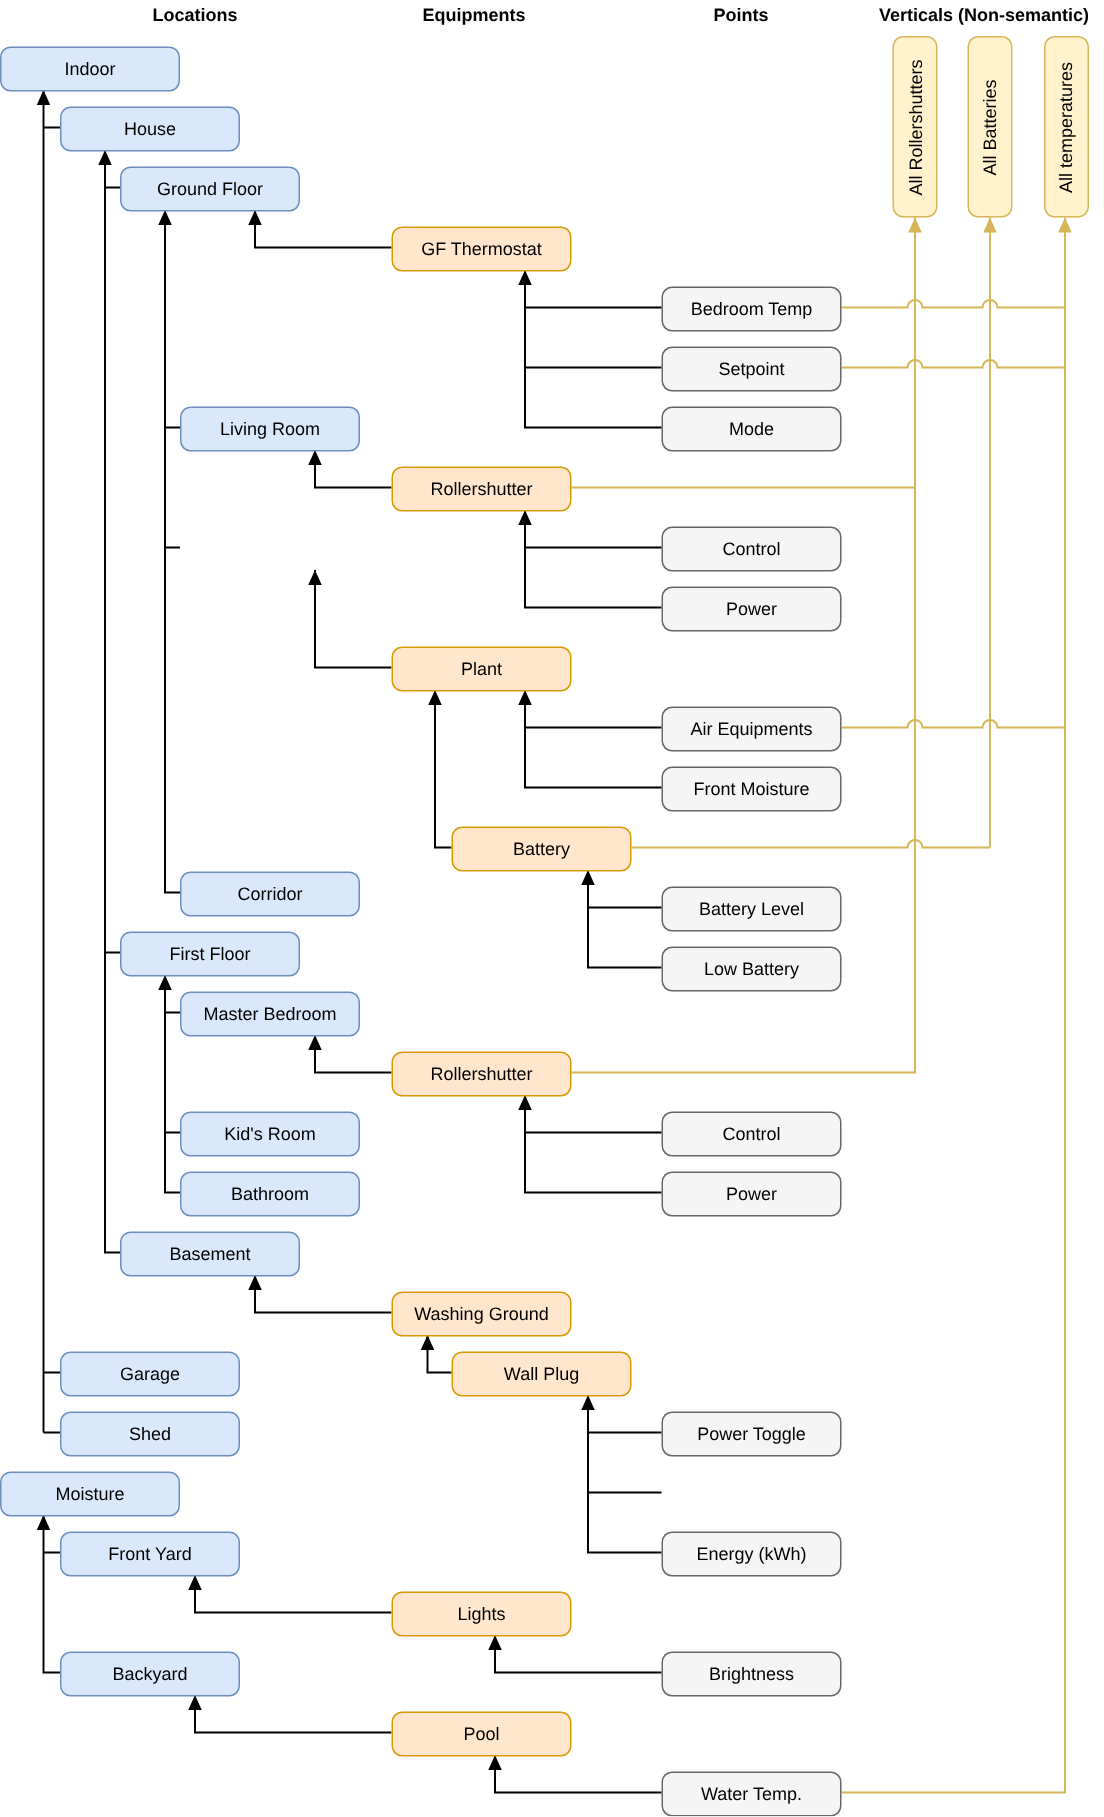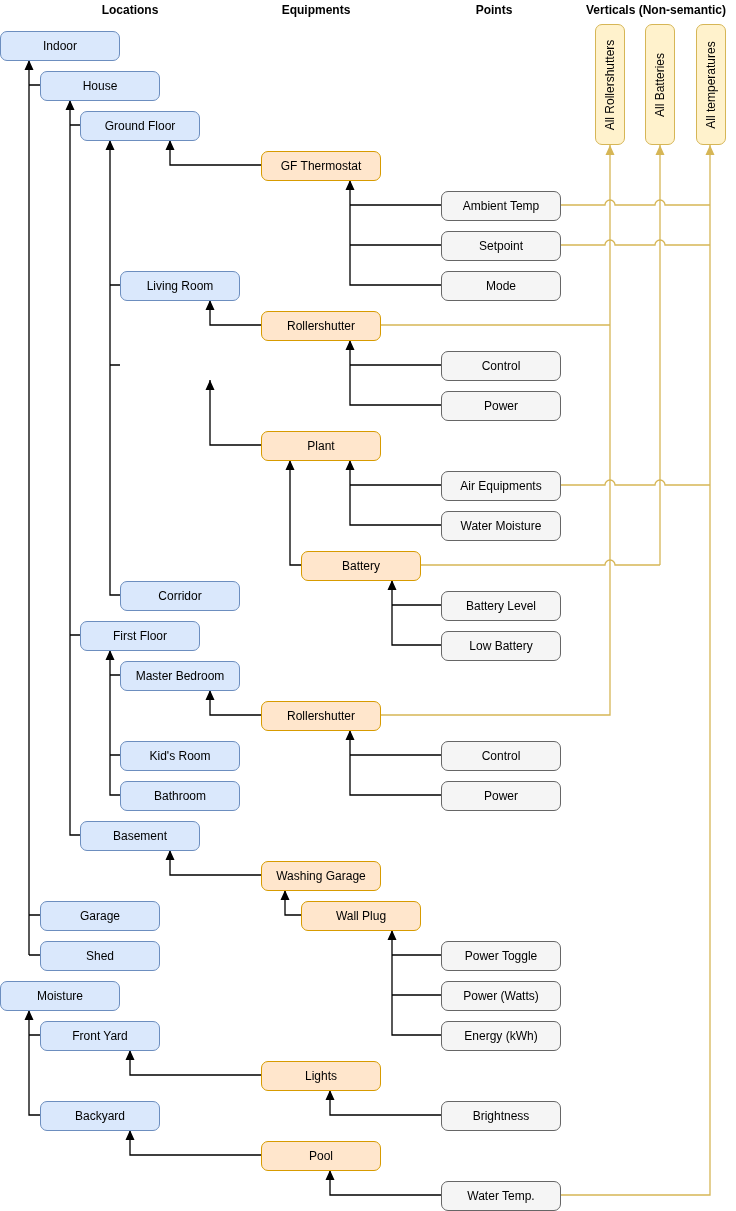--- a/index.html
+++ b/index.html
@@ -125,71 +125,68 @@
   <div class="node equip" style="left:261px;top:431px">
       <span>Plant</span>
     </div>
   <div class="node equip" style="left:301px;top:551px">
       <span>Battery</span>
     </div>
   <div class="node equip" style="left:261px;top:701px">
       <span>Rollershutter</span>
     </div>
   <div class="node equip" style="left:261px;top:861px">
-      <span>Washing Garage</span>
+      <span>Washing Ground</span>
     </div>
   <div class="node equip" style="left:301px;top:901px">
       <span>Wall Plug</span>
     </div>
   <div class="node equip" style="left:261px;top:1061px">
       <span>Lights</span>
     </div>
   <div class="node equip" style="left:261px;top:1141px">
       <span>Pool</span>
     </div>
 
   <div class="node point" style="left:441px;top:191px">
-      <span>Ambient Temp</span>
+      <span>Bedroom Temp</span>
     </div>
   <div class="node point" style="left:441px;top:231px">
       <span>Setpoint</span>
     </div>
   <div class="node point" style="left:441px;top:271px">
       <span>Mode</span>
     </div>
   <div class="node point" style="left:441px;top:351px">
       <span>Control</span>
     </div>
   <div class="node point" style="left:441px;top:391px">
       <span>Power</span>
     </div>
   <div class="node point" style="left:441px;top:471px">
       <span>Air Equipments</span>
     </div>
   <div class="node point" style="left:441px;top:511px">
-      <span>Water Moisture</span>
+      <span>Front Moisture</span>
     </div>
   <div class="node point" style="left:441px;top:591px">
       <span>Battery Level</span>
     </div>
   <div class="node point" style="left:441px;top:631px">
       <span>Low Battery</span>
     </div>
   <div class="node point" style="left:441px;top:741px">
       <span>Control</span>
     </div>
   <div class="node point" style="left:441px;top:781px">
       <span>Power</span>
     </div>
   <div class="node point" style="left:441px;top:941px">
       <span>Power Toggle</span>
     </div>
-  <div class="node point" style="left:441px;top:981px">
-      <span>Power (Watts)</span>
-    </div>
   <div class="node point" style="left:441px;top:1021px">
       <span>Energy (kWh)</span>
     </div>
   <div class="node point" style="left:441px;top:1101px">
       <span>Brightness</span>
     </div>
   <div class="node point" style="left:441px;top:1181px">
       <span>Water Temp.</span>
     </div>
 

